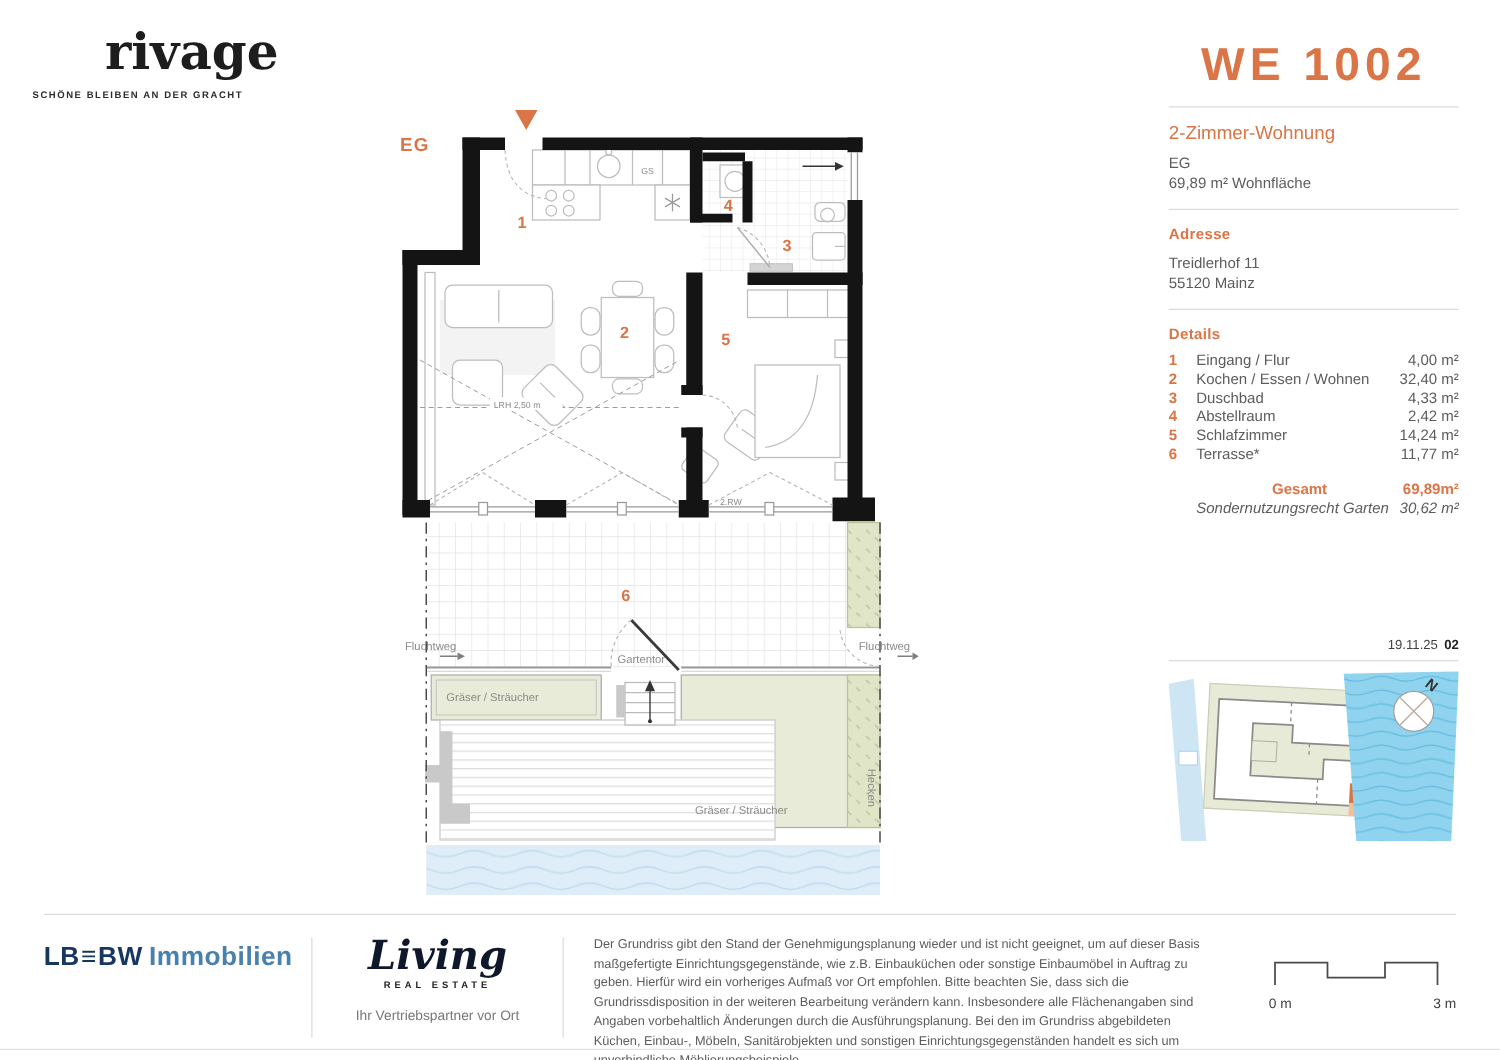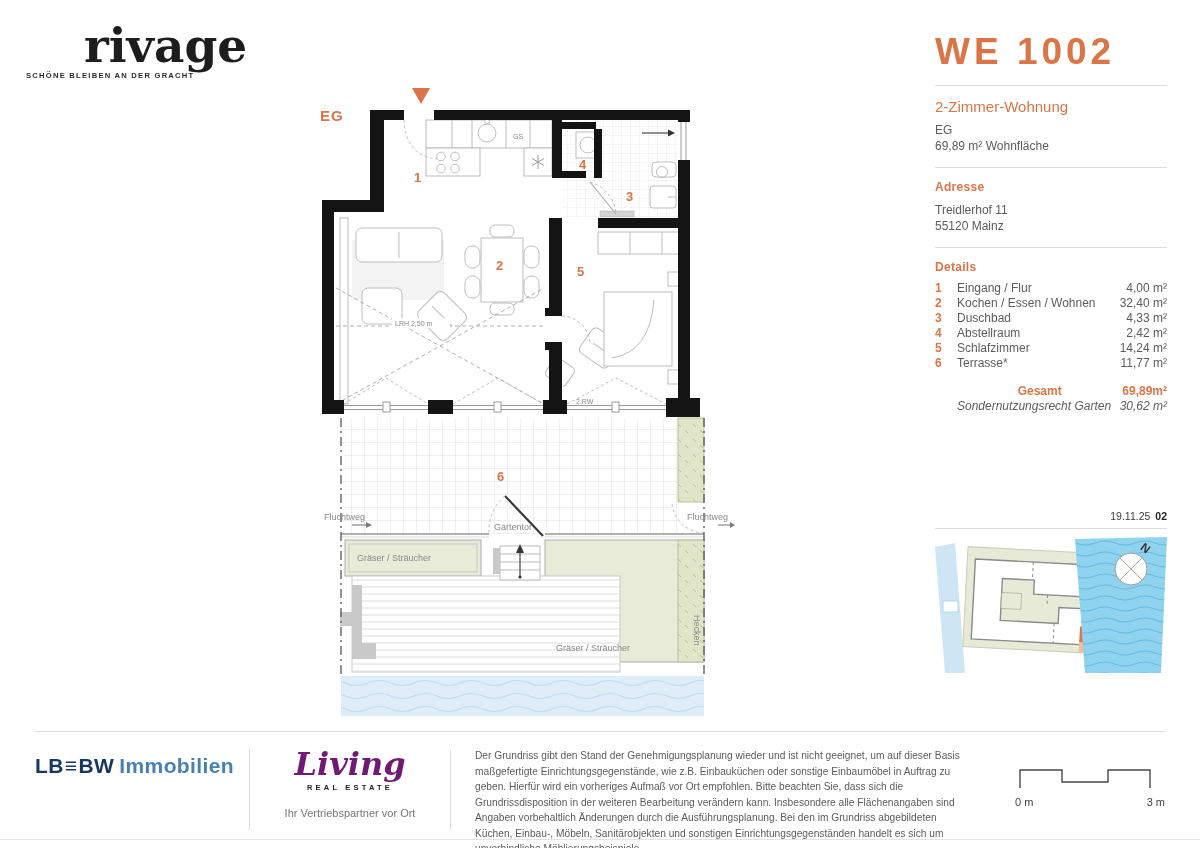--- a/index.html
+++ b/index.html
@@ -1,25 +1,25 @@
 <!DOCTYPE html>
 <html><head>
 <meta charset="utf-8">
 <style>
   html,body{margin:0;padding:0;background:#ffffff;}
   .page{position:relative;width:1200px;height:848px;background:#fff;overflow:hidden;
         font-family:"Liberation Sans",sans-serif;color:#555;}
   
   .brand-name{position:absolute;left:84px;top:22px;font-family:"DejaVu Serif",serif;
-              font-size:47px;font-weight:600;color:#1d1d1d;line-height:1;}
+              font-size:40px;font-weight:600;color:#1d1d1d;line-height:1;}
   .brand-tagline{position:absolute;left:26px;top:71px;font-size:7.6px;font-weight:700;
                  letter-spacing:1.25px;color:#2b2b2b;}
   
   .panel{position:absolute;left:935px;top:32px;width:232px;}
-  .panel h1{margin:0;font-size:37px;font-weight:700;letter-spacing:4px;color:#D97546;line-height:1.1;}
+  .panel h1{margin:0;font-size:37px;font-weight:700;letter-spacing:4px;color:#D97546;line-height:1.1;text-align:center;}
   .rule{border:none;border-top:1px solid #dcdcdc;margin:12px 0;}
   .unit-type{margin:0 0 7px;font-size:15px;font-weight:400;color:#D97546;}
   .muted{margin:0;font-size:12px;line-height:1.38;color:#5c5c5c;}
   .sec-head{margin:0 0 8px;font-size:12px;font-weight:700;color:#D97546;letter-spacing:.3px;}
   .drow{display:flex;font-size:12px;line-height:1.13;margin-bottom:1.5px;color:#5c5c5c;}
   .drow .n{width:22px;color:#D97546;font-weight:700;}
   .drow .nm{flex:1;}
   .drow .ar{text-align:right;white-space:nowrap;}
   .drow.total{margin-top:14px;}
   .drow.total .nm,.drow.total .ar{font-weight:700;color:#D97546;text-align:center;}
@@ -32,21 +32,21 @@
   .footer{position:absolute;left:35px;top:731px;width:1130px;border-top:1px solid #dcdcdc;
           display:flex;align-items:flex-start;padding-top:16px;}
   .vdiv{width:1px;background:#dcdcdc;height:80px;margin:2px 24px 0;}
   .lbbw{width:190px;padding-top:6px;}
   .lbbw-logo{font-size:21px;font-weight:700;color:#17375e;letter-spacing:.4px;white-space:nowrap;}
   .lbbw-logo .eq{font-weight:400;margin:0 1px;}
   .lbbw-logo .imm{color:#4880ae;font-weight:600;margin-left:5px;}
   .lbbw-sub{margin-top:11px;font-size:9.5px;line-height:1.5;color:#6d6d6d;}
   .living{width:152px;text-align:center;}
   .living-script{font-family:"DejaVu Serif",serif;font-style:italic;font-weight:700;
-                 font-size:32px;color:#701a75;line-height:1;text-align:center;}
+                 font-size:32px;color:#0f172a;line-height:1;text-align:center;}
   .living-sub{margin-top:3px;font-size:7.5px;font-weight:700;letter-spacing:3.2px;color:#222;}
   .living-tag{margin-top:15px;font-size:11px;color:#777;}
   .disc{width:498px;font-size:10.2px;line-height:1.52;color:#5c5c5c;}
   .scalebox{margin-left:auto;width:150px;padding-top:16px;}
   .scale-labels{display:flex;justify-content:space-between;font-size:11px;color:#3f3f3f;margin-top:2px;text-align:right;}
   .bottom-rule{position:absolute;left:0;top:839px;width:1200px;border-top:1px solid #e4e4e4;}
   
   .plan{position:absolute;left:315px;top:80px;}
   svg text{font-family:"Liberation Sans",sans-serif;}
   .t-eg{fill:#D97546;font-size:15px;font-weight:700;letter-spacing:1px;}

